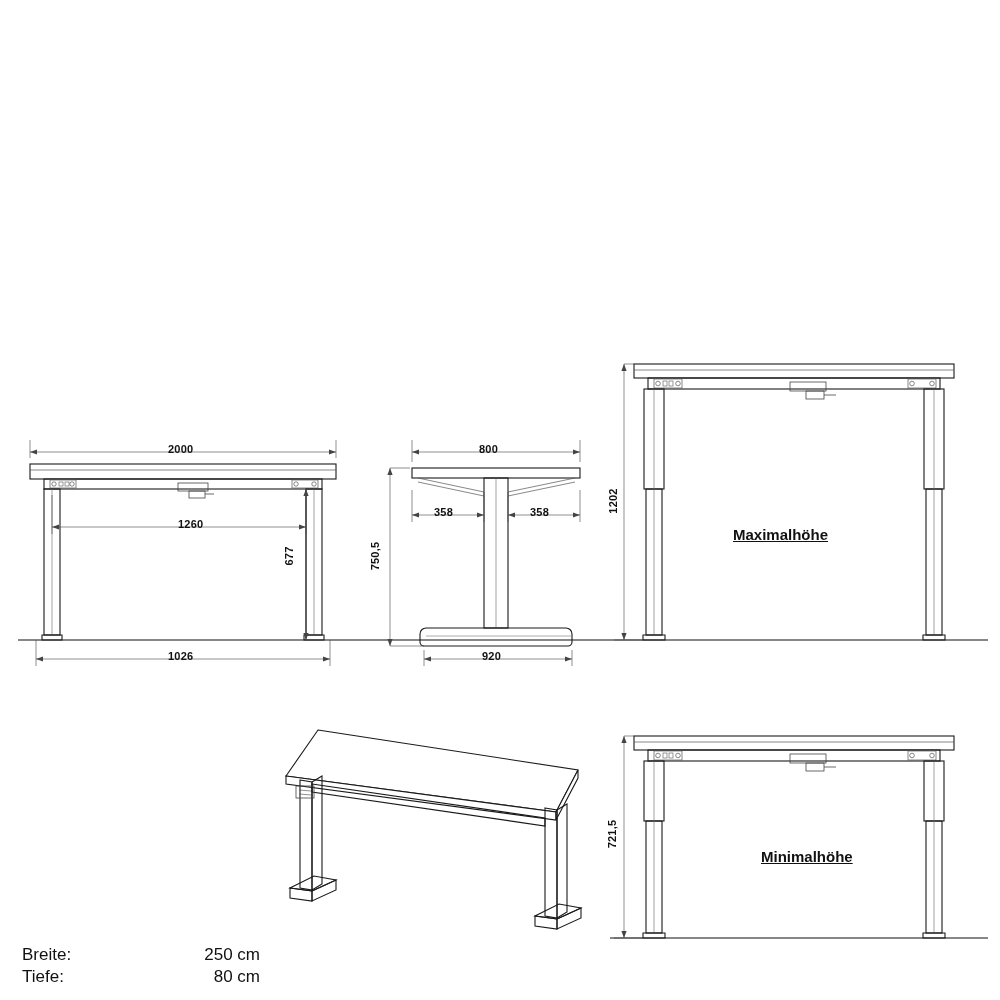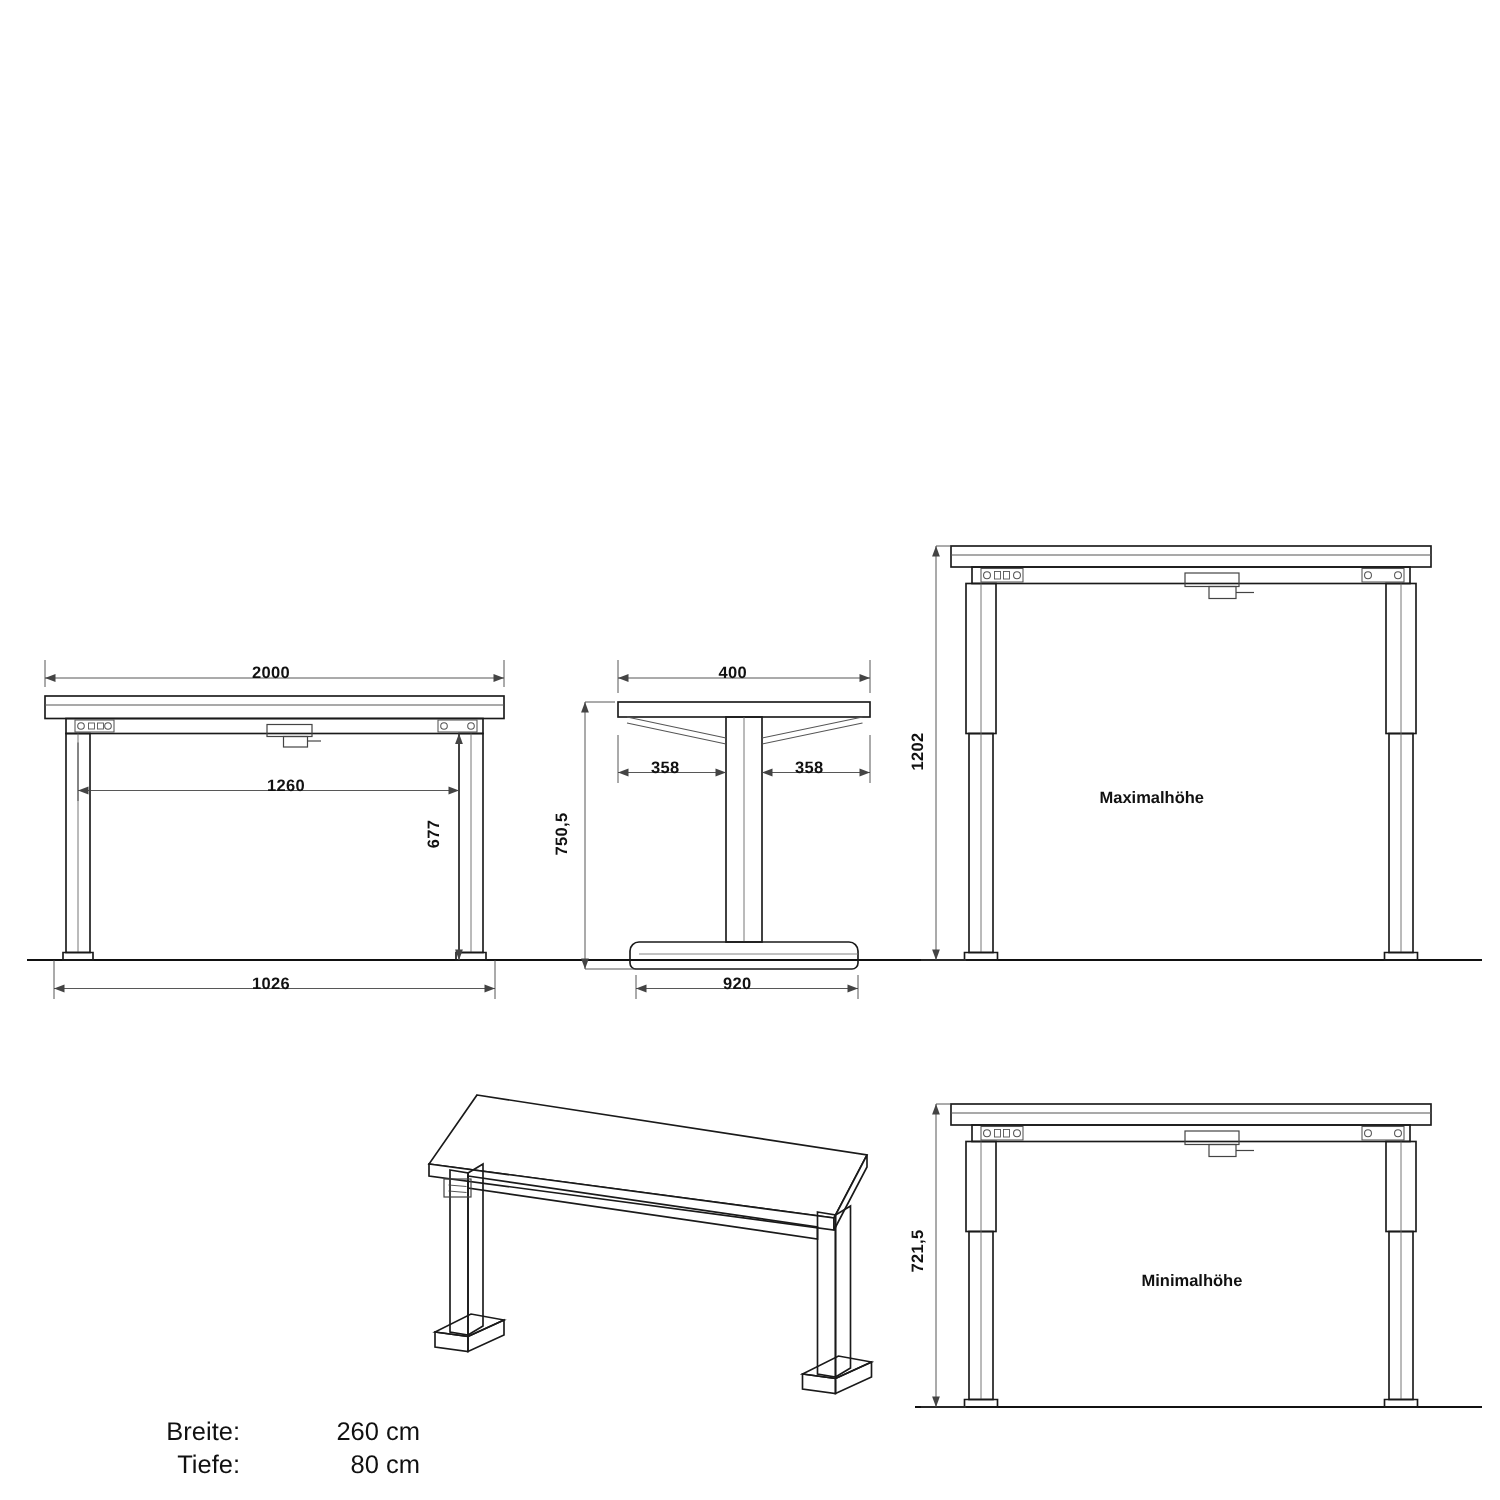--- a/index.html
+++ b/index.html
@@ -28,40 +28,40 @@
     font-weight: bold;
     color: #111;
     white-space: nowrap;
     letter-spacing: 0.2px;
   }
   .dim-label.vert {
     transform-origin: 50% 50%;
   }
   .view-caption {
     position: absolute;
-    font-size: 11px;
+    font-size: 15px;
     font-weight: bold;
     color: #111;
     white-space: nowrap;
+    text-decoration: underline;
   }
   .spec-table {
     position: absolute;
     left: 22px;
     top: 944px;
     font-size: 17px;
     color: #111;
     line-height: 1.32;
   }
   .spec-row {
     display: flex;
   }
   .spec-key {
     width: 118px;
-    text-align: right;
-    margin-left: 20px;
+    text-align: left;
   }
   .spec-val {
     width: 120px;
     text-align: right;
   }
 </style>
 </head>
 <body>
 
 <svg id="sheet" viewBox="0 0 1000 1000">
@@ -270,34 +270,34 @@
     </g>
 
   </g>
 </svg>
 
 <div class="dim-label" style="left:168px; top:443px;">2000</div>
 <div class="dim-label" style="left:178px; top:518px;">1260</div>
 <div class="dim-label vert" style="left:280px; top:550px; transform:rotate(-90deg);">677</div>
 <div class="dim-label" style="left:168px; top:650px;">1026</div>
 
-<div class="dim-label" style="left:479px; top:443px;">400</div>
+<div class="dim-label" style="left:479px; top:443px;">800</div>
 <div class="dim-label" style="left:434px; top:506px;">358</div>
 <div class="dim-label" style="left:530px; top:506px;">358</div>
 <div class="dim-label vert" style="left:361px; top:550px; transform:rotate(-90deg);">750,5</div>
 <div class="dim-label" style="left:482px; top:650px;">920</div>
 
 <div class="dim-label vert" style="left:600px; top:495px; transform:rotate(-90deg);">1202</div>
 <div class="view-caption" style="left:733px; top:526px;">Maximalhöhe</div>
 
 <div class="dim-label vert" style="left:598px; top:828px; transform:rotate(-90deg);">721,5</div>
 <div class="view-caption" style="left:749px; top:848px;padding-left:12px;">Minimalhöhe</div>
 
 <div class="spec-table">
   <div class="spec-row">
     <span class="spec-key">Breite:</span>
-    <span class="spec-val">260 cm</span>
+    <span class="spec-val">250 cm</span>
   </div>
   <div class="spec-row">
     <span class="spec-key">Tiefe:</span>
     <span class="spec-val">80 cm</span>
   </div>
 </div>
 
 </body></html>

